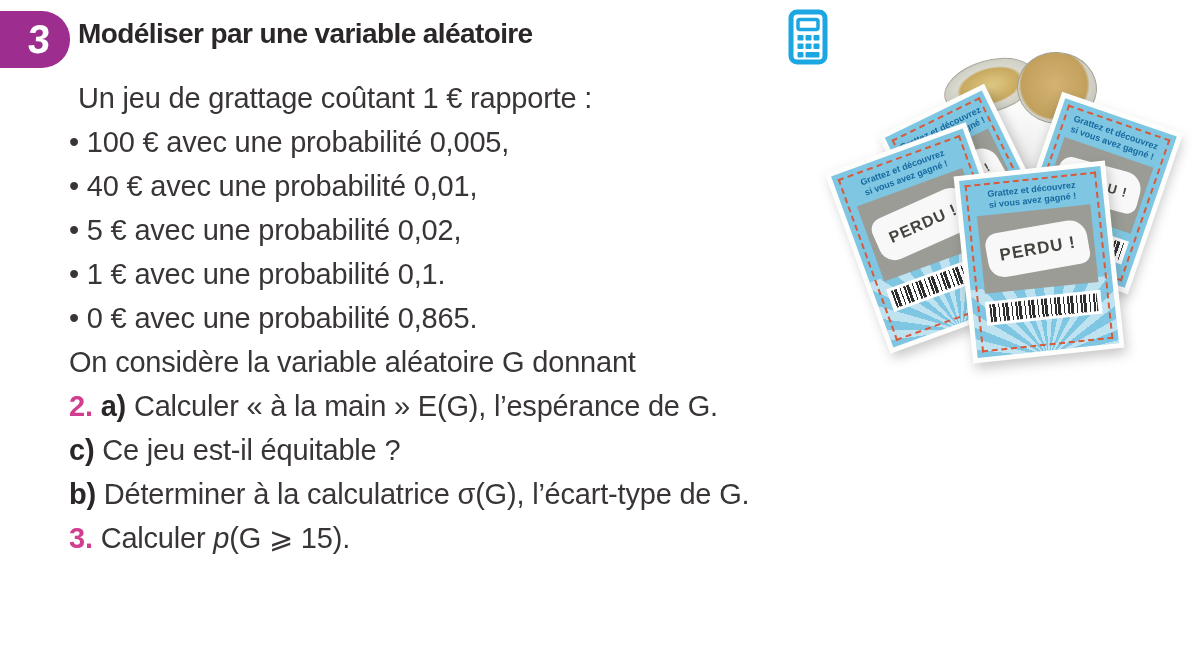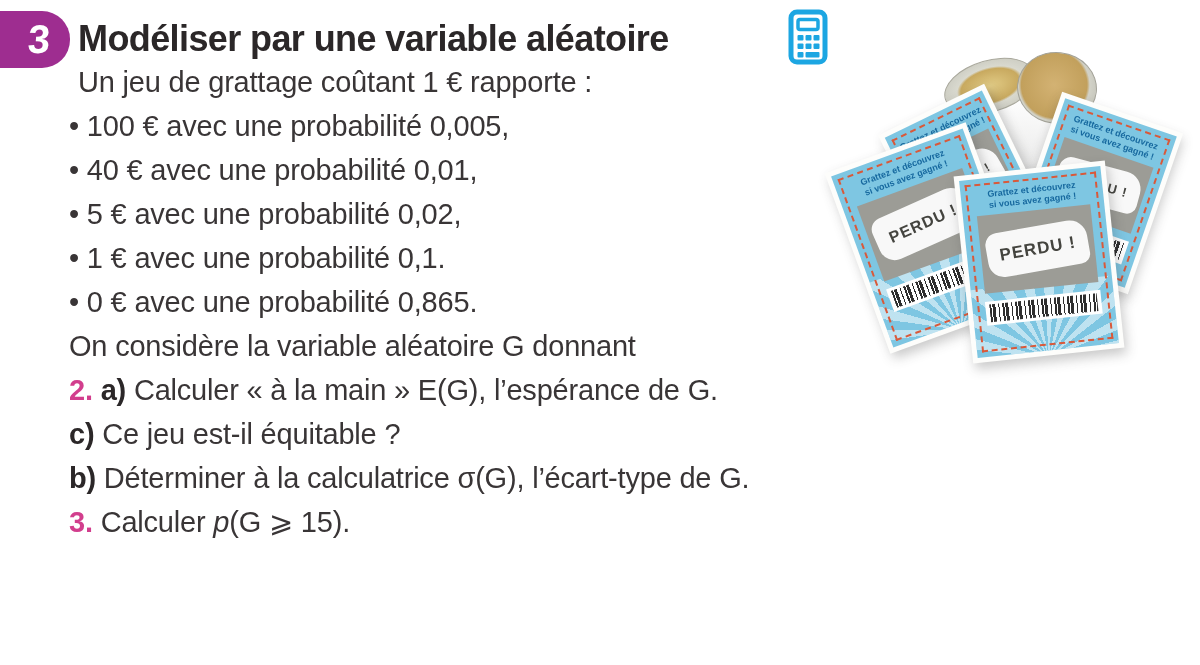--- a/index.html
+++ b/index.html
@@ -30,29 +30,29 @@
     border-radius:0 28px 28px 0;
     display:flex;align-items:center;justify-content:center;
     padding-left:8px;
   }
   .badge span{
     color:#fff;font-size:40px;font-weight:bold;
     transform:skewX(-4deg);
   }
   .title{
     position:absolute;left:78px;top:18px;
-    font-size:36px;font-weight:bold;
+    font-size:28px;font-weight:bold;
     letter-spacing:-0.6px;
     color:var(--title-dark);
     white-space:nowrap;
   }
   .calc-icon{position:absolute;left:788px;top:9px;line-height:0;}
   
   .body-text{
-    position:absolute;left:69px;top:60px;width:820px;
+    position:absolute;left:69px;top:76px;width:820px;
   }
   .line{
     font-size:29px;line-height:44px;height:44px;
     letter-spacing:-0.2px;white-space:nowrap;
   }
   .line.indent{padding-left:9px;}
   .seg-t{color:var(--text-dark);}
   .seg-n{color:var(--accent-pink);font-weight:bold;}
   .seg-b{color:var(--title-dark);font-weight:bold;}
   .seg-i{font-style:italic;}

